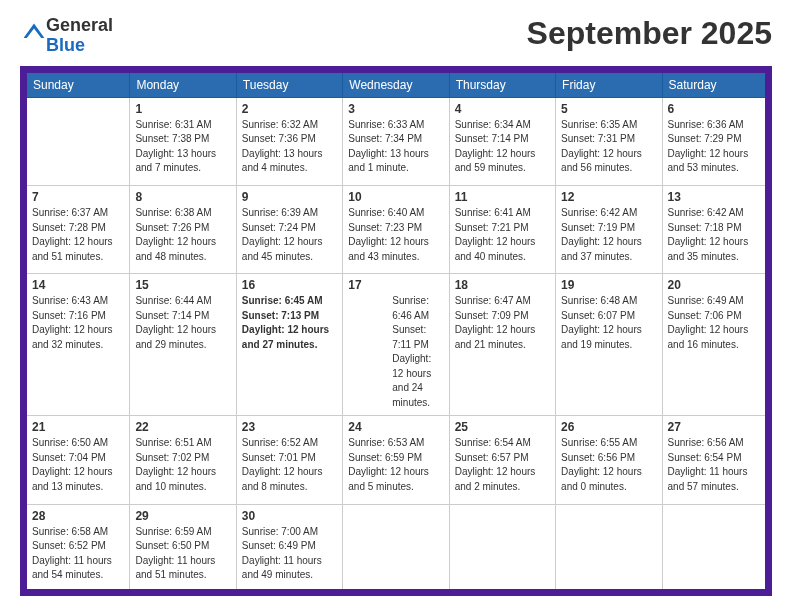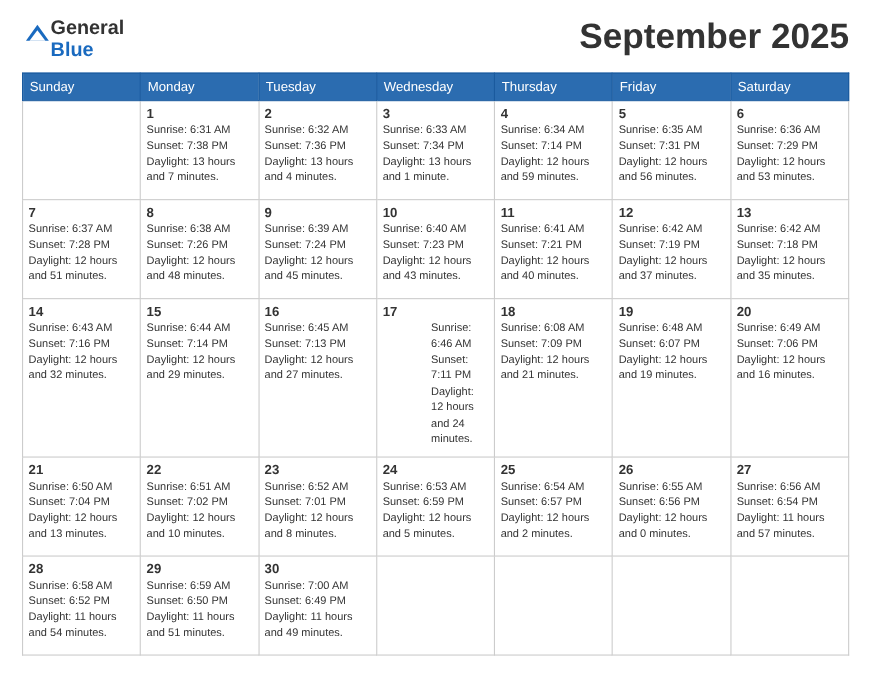--- a/index.html
+++ b/index.html
@@ -48,21 +48,21 @@
       font-weight: bold;
       color: #333;
       line-height: 1.1;
     }
     .location {
       font-size: 14px;
       color: #555;
     }
     .calendar {
       flex: 1;
-      border: 1px solid #4c1d95;
+      border: 7px solid #4c1d95;
       border-collapse: collapse;
       width: 100%;
       font-size: 10.5px;
     }
     .calendar th {
       background-color: #2b6cb0;
       color: white;
       text-align: left;
       padding: 5px 6px;
       font-size: 12px;
@@ -237,35 +237,35 @@
           </td>
           <td>
             <span class="day-number">15</span>
             <div class="day-info" style="white-space: pre-line;">Sunrise: 6:44 AM
 Sunset: 7:14 PM
 Daylight: 12 hours
 and 29 minutes.</div>
           </td>
           <td>
             <span class="day-number">16</span>
-            <div class="day-info" style="white-space: pre-line;">Sunrise: 6:45 AM
+            <div class="day-info" style="white-space: pre-line; font-weight: bold;">Sunrise: 6:45 AM
 Sunset: 7:13 PM
 Daylight: 12 hours
 and 27 minutes.</div>
           </td>
           <td>
             <span class="day-number">17</span>
             <div class="day-info" style="white-space: pre-line; margin-left: 44px;">Sunrise: 6:46 AM
 Sunset: 7:11 PM
 Daylight: 12 hours
 and 24 minutes.</div>
           </td>
           <td>
             <span class="day-number">18</span>
-            <div class="day-info" style="white-space: pre-line;">Sunrise: 6:08 AM
+            <div class="day-info" style="white-space: pre-line;">Sunrise: 6:47 AM
 Sunset: 7:09 PM
 Daylight: 12 hours
 and 21 minutes.</div>
           </td>
           <td>
             <span class="day-number">19</span>
             <div class="day-info" style="white-space: pre-line;">Sunrise: 6:48 AM
 Sunset: 6:07 PM
 Daylight: 12 hours
 and 19 minutes.</div>

